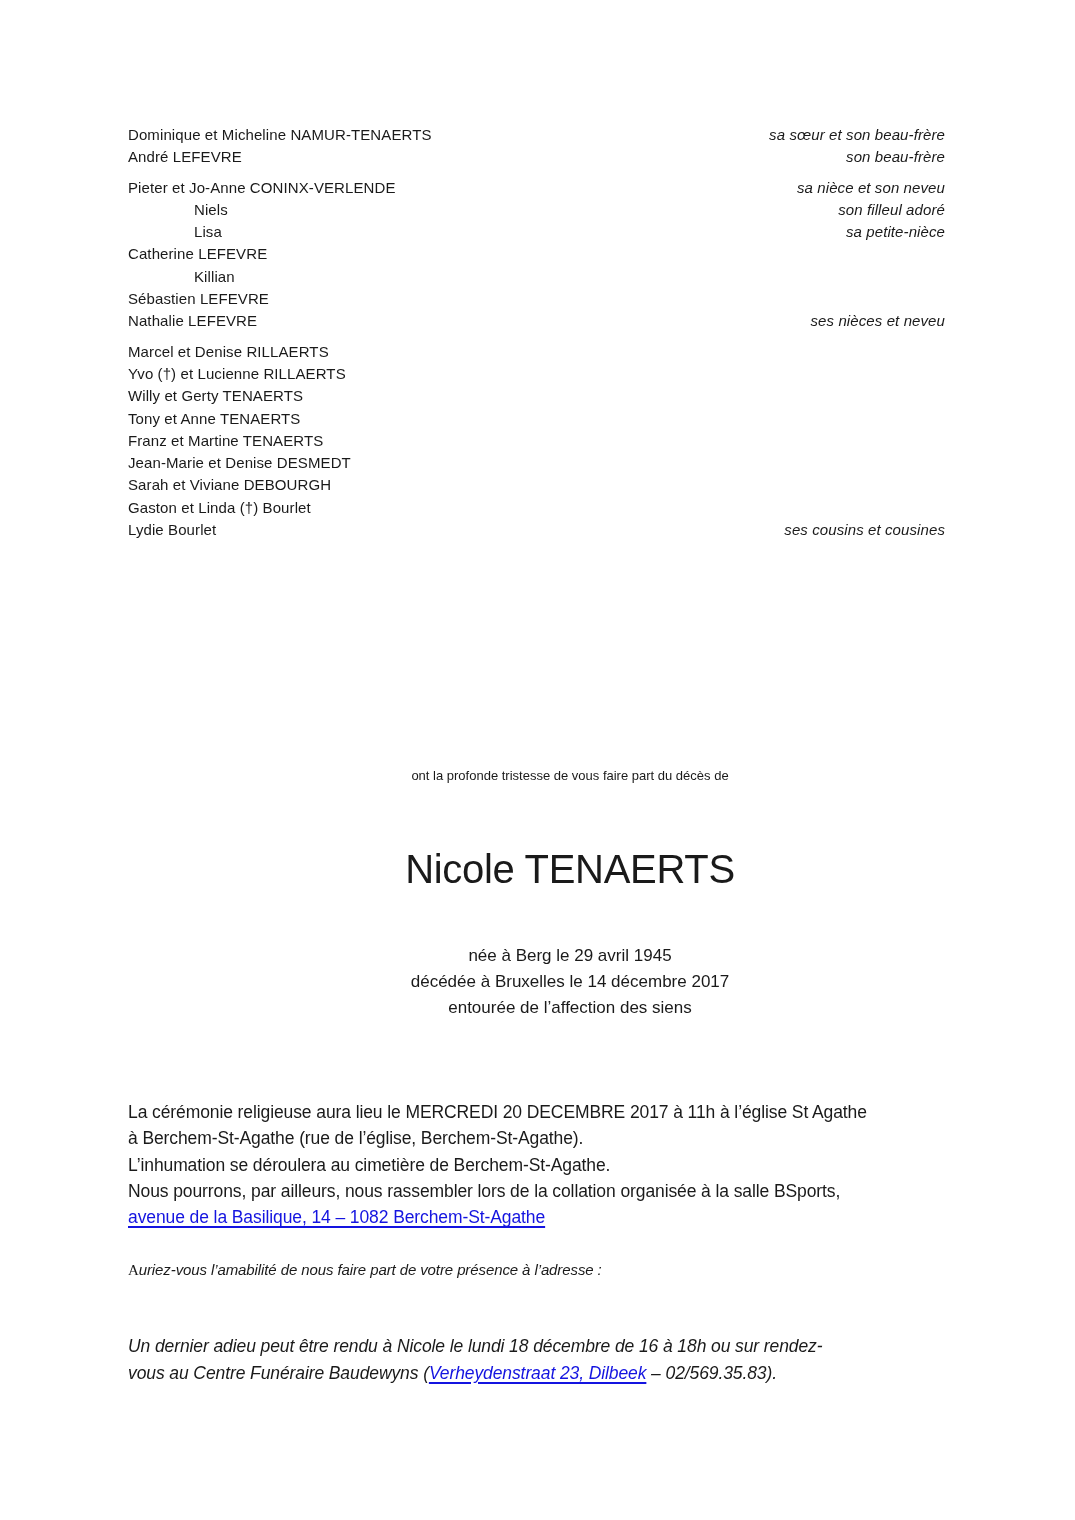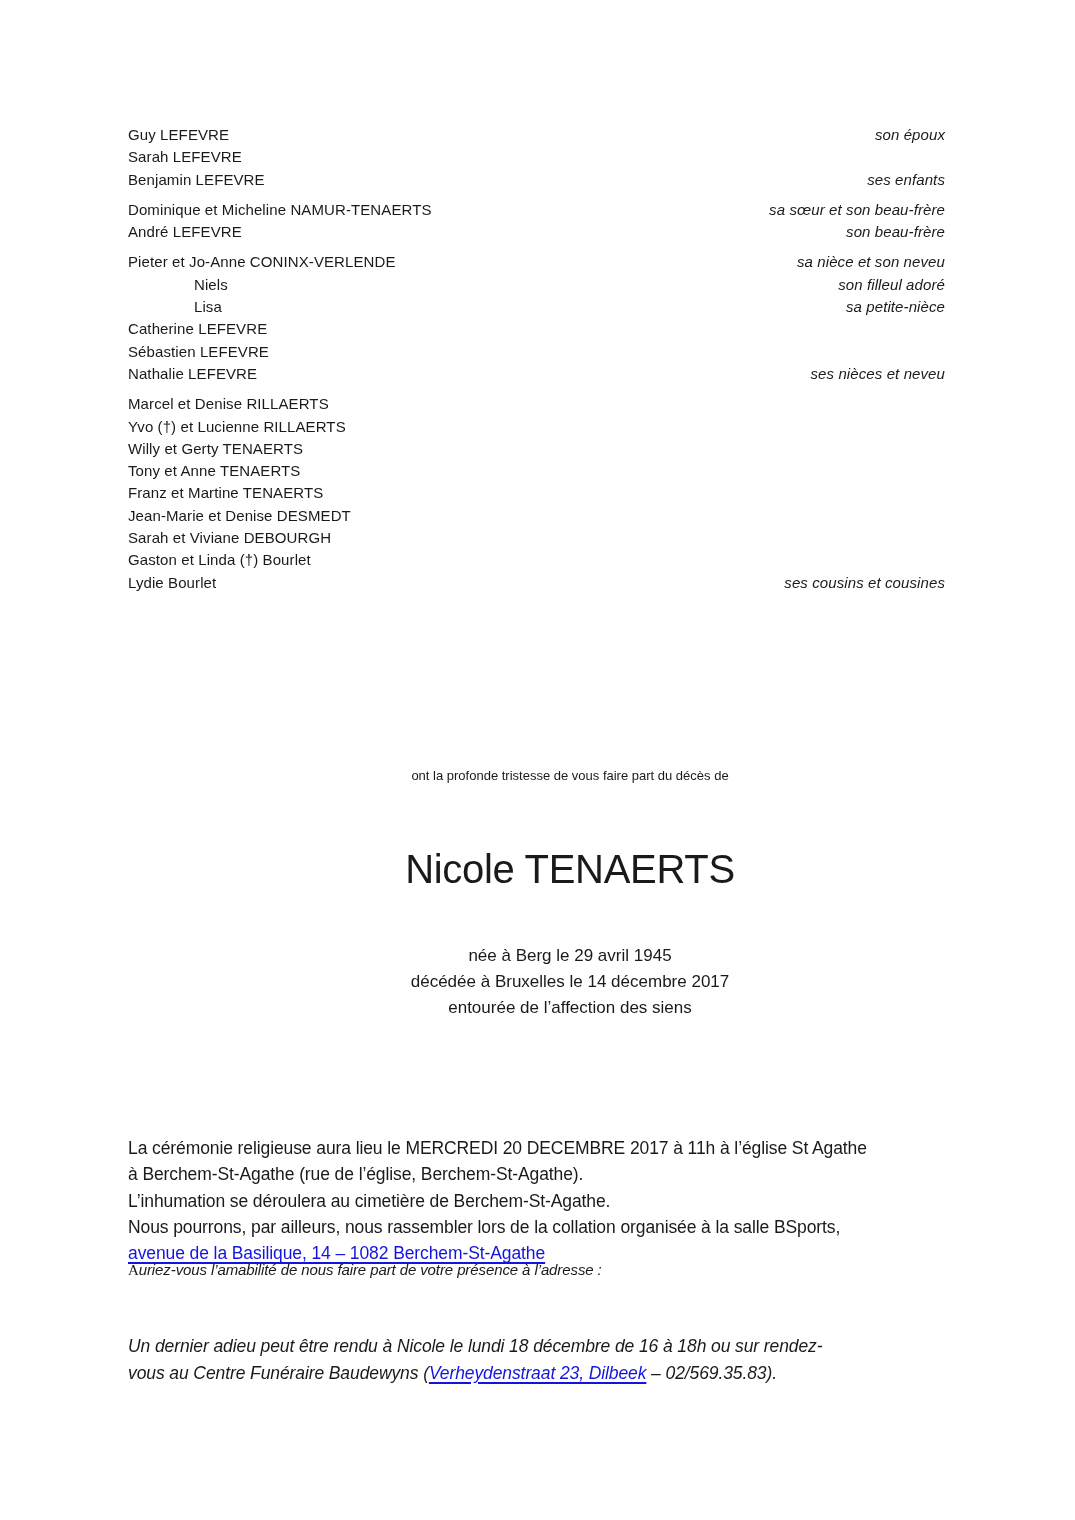--- a/index.html
+++ b/index.html
@@ -39,21 +39,21 @@
     letter-spacing:-0.3px;font-weight:400;
   }
   .dates{
     position:absolute;left:195px;top:943px;width:750px;
     text-align:center;font-size:17px;line-height:26px;
   }
 
   
   .ceremony{
     position:absolute;left:128px;top:1099px;width:830px;
-    font-size:17.5px;line-height:26.3px;letter-spacing:-0.1px;margin-top:36px;
+    font-size:17.5px;line-height:26.3px;letter-spacing:-0.1px;
   }
   .ceremony .pline{white-space:nowrap;}
   .rsvp{
     position:absolute;left:128px;top:1256px;width:830px;
     font-size:15px;line-height:27.5px;font-style:italic;letter-spacing:-0.1px;
   }
   .serif-initial{font-family:"Liberation Serif", serif;font-style:normal;}
   .farewell{
     position:absolute;left:128px;top:1333px;width:830px;
     font-size:17.5px;line-height:26.5px;letter-spacing:-0.1px;font-style:italic;
@@ -66,34 +66,20 @@
     cursor:pointer;
   }
 </style>
 </head>
 <body>
 
 <div class="doc">
 
   <section class="family">
 
-    <div class="group">
-      <div class="frow">
-        <span class="fname">Guy LEFEVRE</span>
-        <span class="frel">son époux</span>
-      </div>
-      <div class="frow">
-        <span class="fname">Sarah LEFEVRE</span>
-        <span class="frel"></span>
-      </div>
-      <div class="frow">
-        <span class="fname">Benjamin LEFEVRE</span>
-        <span class="frel">ses enfants</span>
-      </div>
-    </div>
 
     <div class="group">
       <div class="frow">
         <span class="fname">Dominique et Micheline NAMUR-TENAERTS</span>
         <span class="frel">sa sœur et son beau-frère</span>
       </div>
       <div class="frow">
         <span class="fname">André LEFEVRE</span>
         <span class="frel">son beau-frère</span>
       </div>
@@ -107,20 +93,24 @@
       <div class="frow indent">
         <span class="fname">Niels</span>
         <span class="frel">son filleul adoré</span>
       </div>
       <div class="frow indent">
         <span class="fname">Lisa</span>
         <span class="frel">sa petite-nièce</span>
       </div>
       <div class="frow">
         <span class="fname">Catherine LEFEVRE</span>
+        <span class="frel"></span>
+      </div>
+      <div class="frow indent">
+        <span class="fname">Killian</span>
         <span class="frel"></span>
       </div>
       <div class="frow">
         <span class="fname">Sébastien LEFEVRE</span>
         <span class="frel"></span>
       </div>
       <div class="frow">
         <span class="fname">Nathalie LEFEVRE</span>
         <span class="frel">ses nièces et neveu</span>
       </div>

